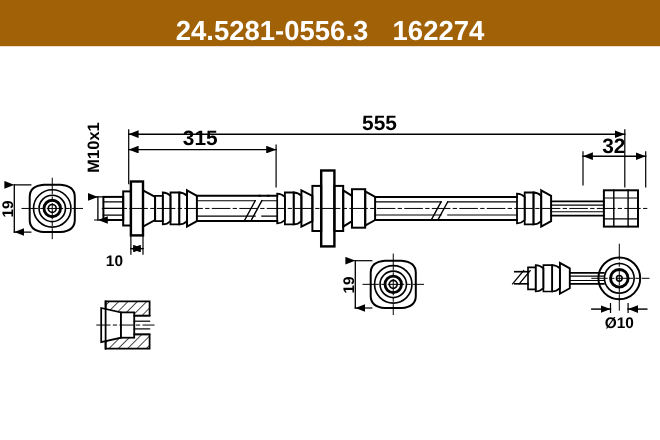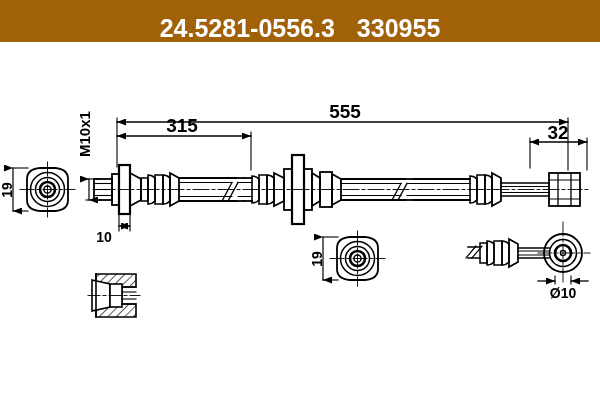--- a/index.html
+++ b/index.html
@@ -67,21 +67,21 @@
   }
 </style>
 </head>
 <body>
 
 <div id="page">
 
   <div id="header-bar">
     <div id="header-text-wrap">
       <span class="hdr-txt">24.5281-0556.3</span>
-      <span class="hdr-txt">330955</span>
+      <span class="hdr-txt">162274</span>
     </div>
   </div>
 
   <div id="drawing-area">
     <svg class="dwg" viewBox="0 0 600 358" xmlns="http://www.w3.org/2000/svg">
       <defs>
         <marker id="ar-r" markerWidth="9" markerHeight="7" refX="9" refY="3.5" orient="auto" markerUnits="userSpaceOnUse">
           <path d="M0,0 L9,3.5 L0,7 z" fill="#000"></path>
         </marker>
         <marker id="ar-l" markerWidth="9" markerHeight="7" refX="0" refY="3.5" orient="auto" markerUnits="userSpaceOnUse">

